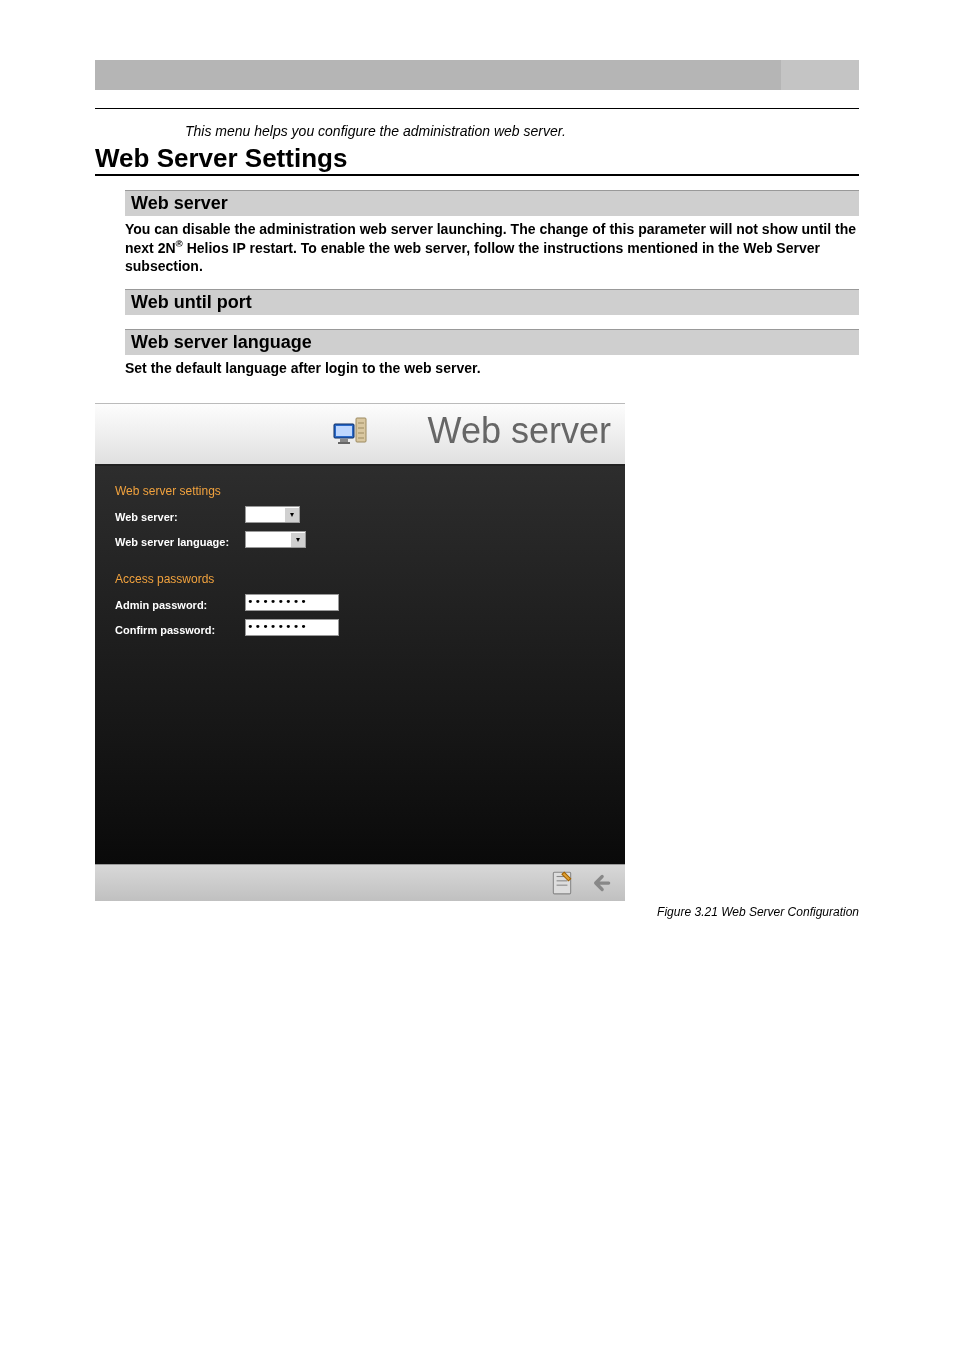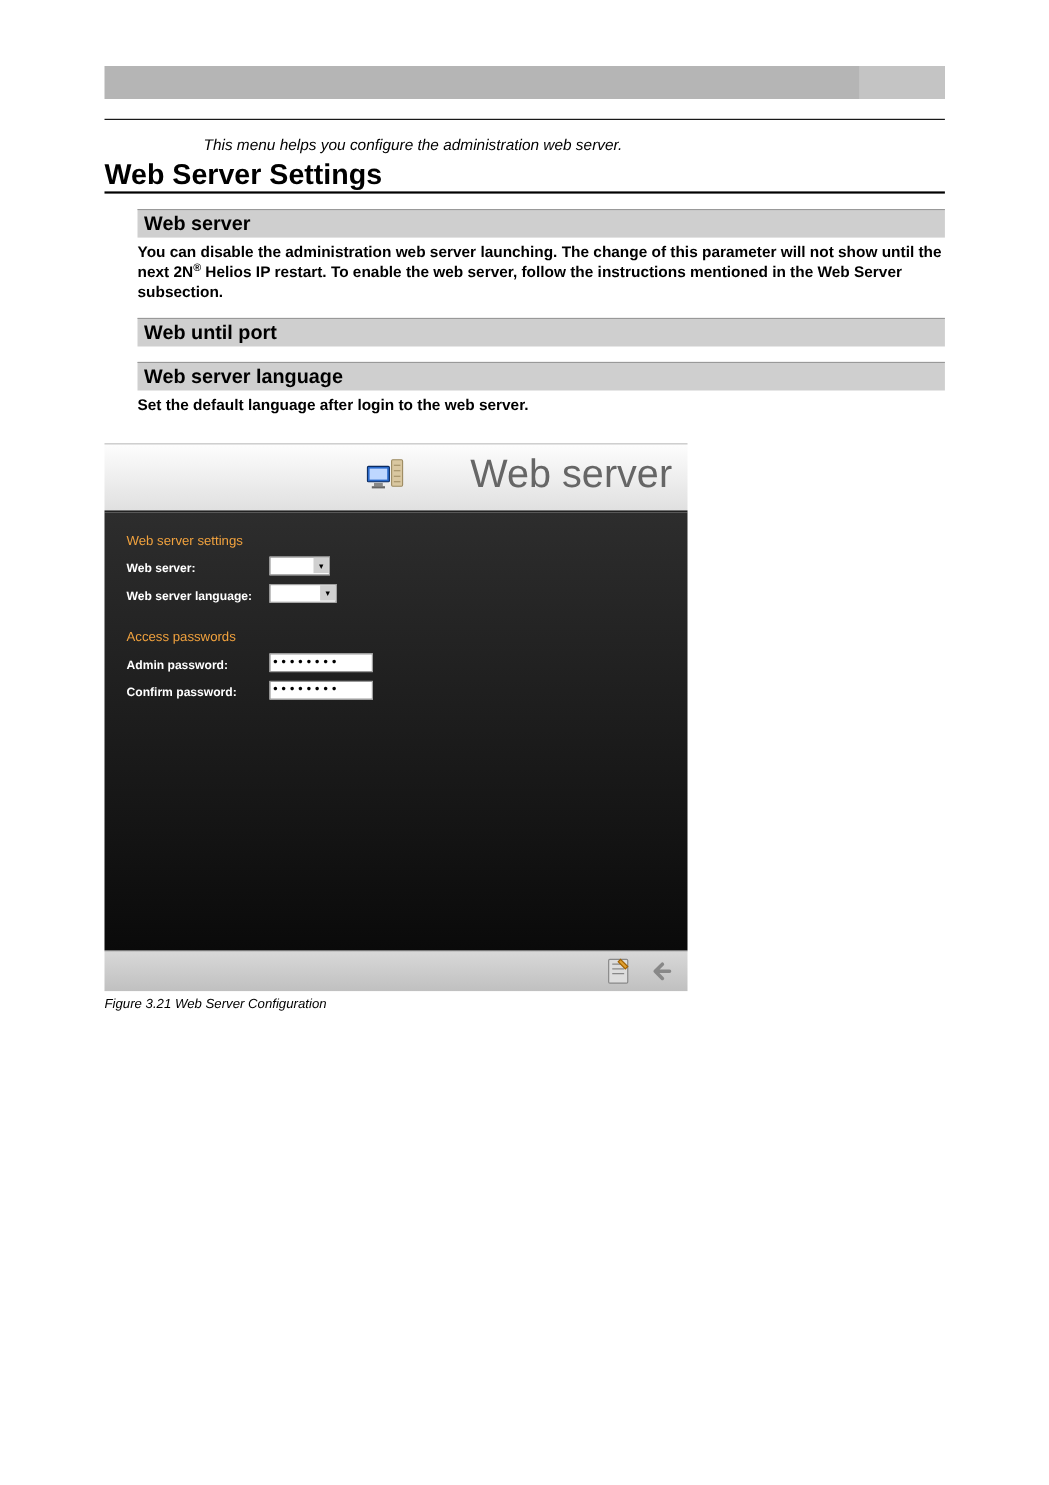--- a/index.html
+++ b/index.html
@@ -64,20 +64,21 @@
   sup { font-size: 0.7em; }
 
   
   .figure-wrapper {
     margin-top: 26px;
   }
   .figure-caption {
     font-style: italic;
     font-size: 12px;
     margin-top: 4px;
+    text-align: right;
   }
   .app-window {
     width: 530px;
     margin: 0;
     font-family: Arial, sans-serif;
   }
   .app-header {
     background: linear-gradient(to bottom, #fdfdfd, #e0e0e0);
     height: 60px;
     position: relative;

